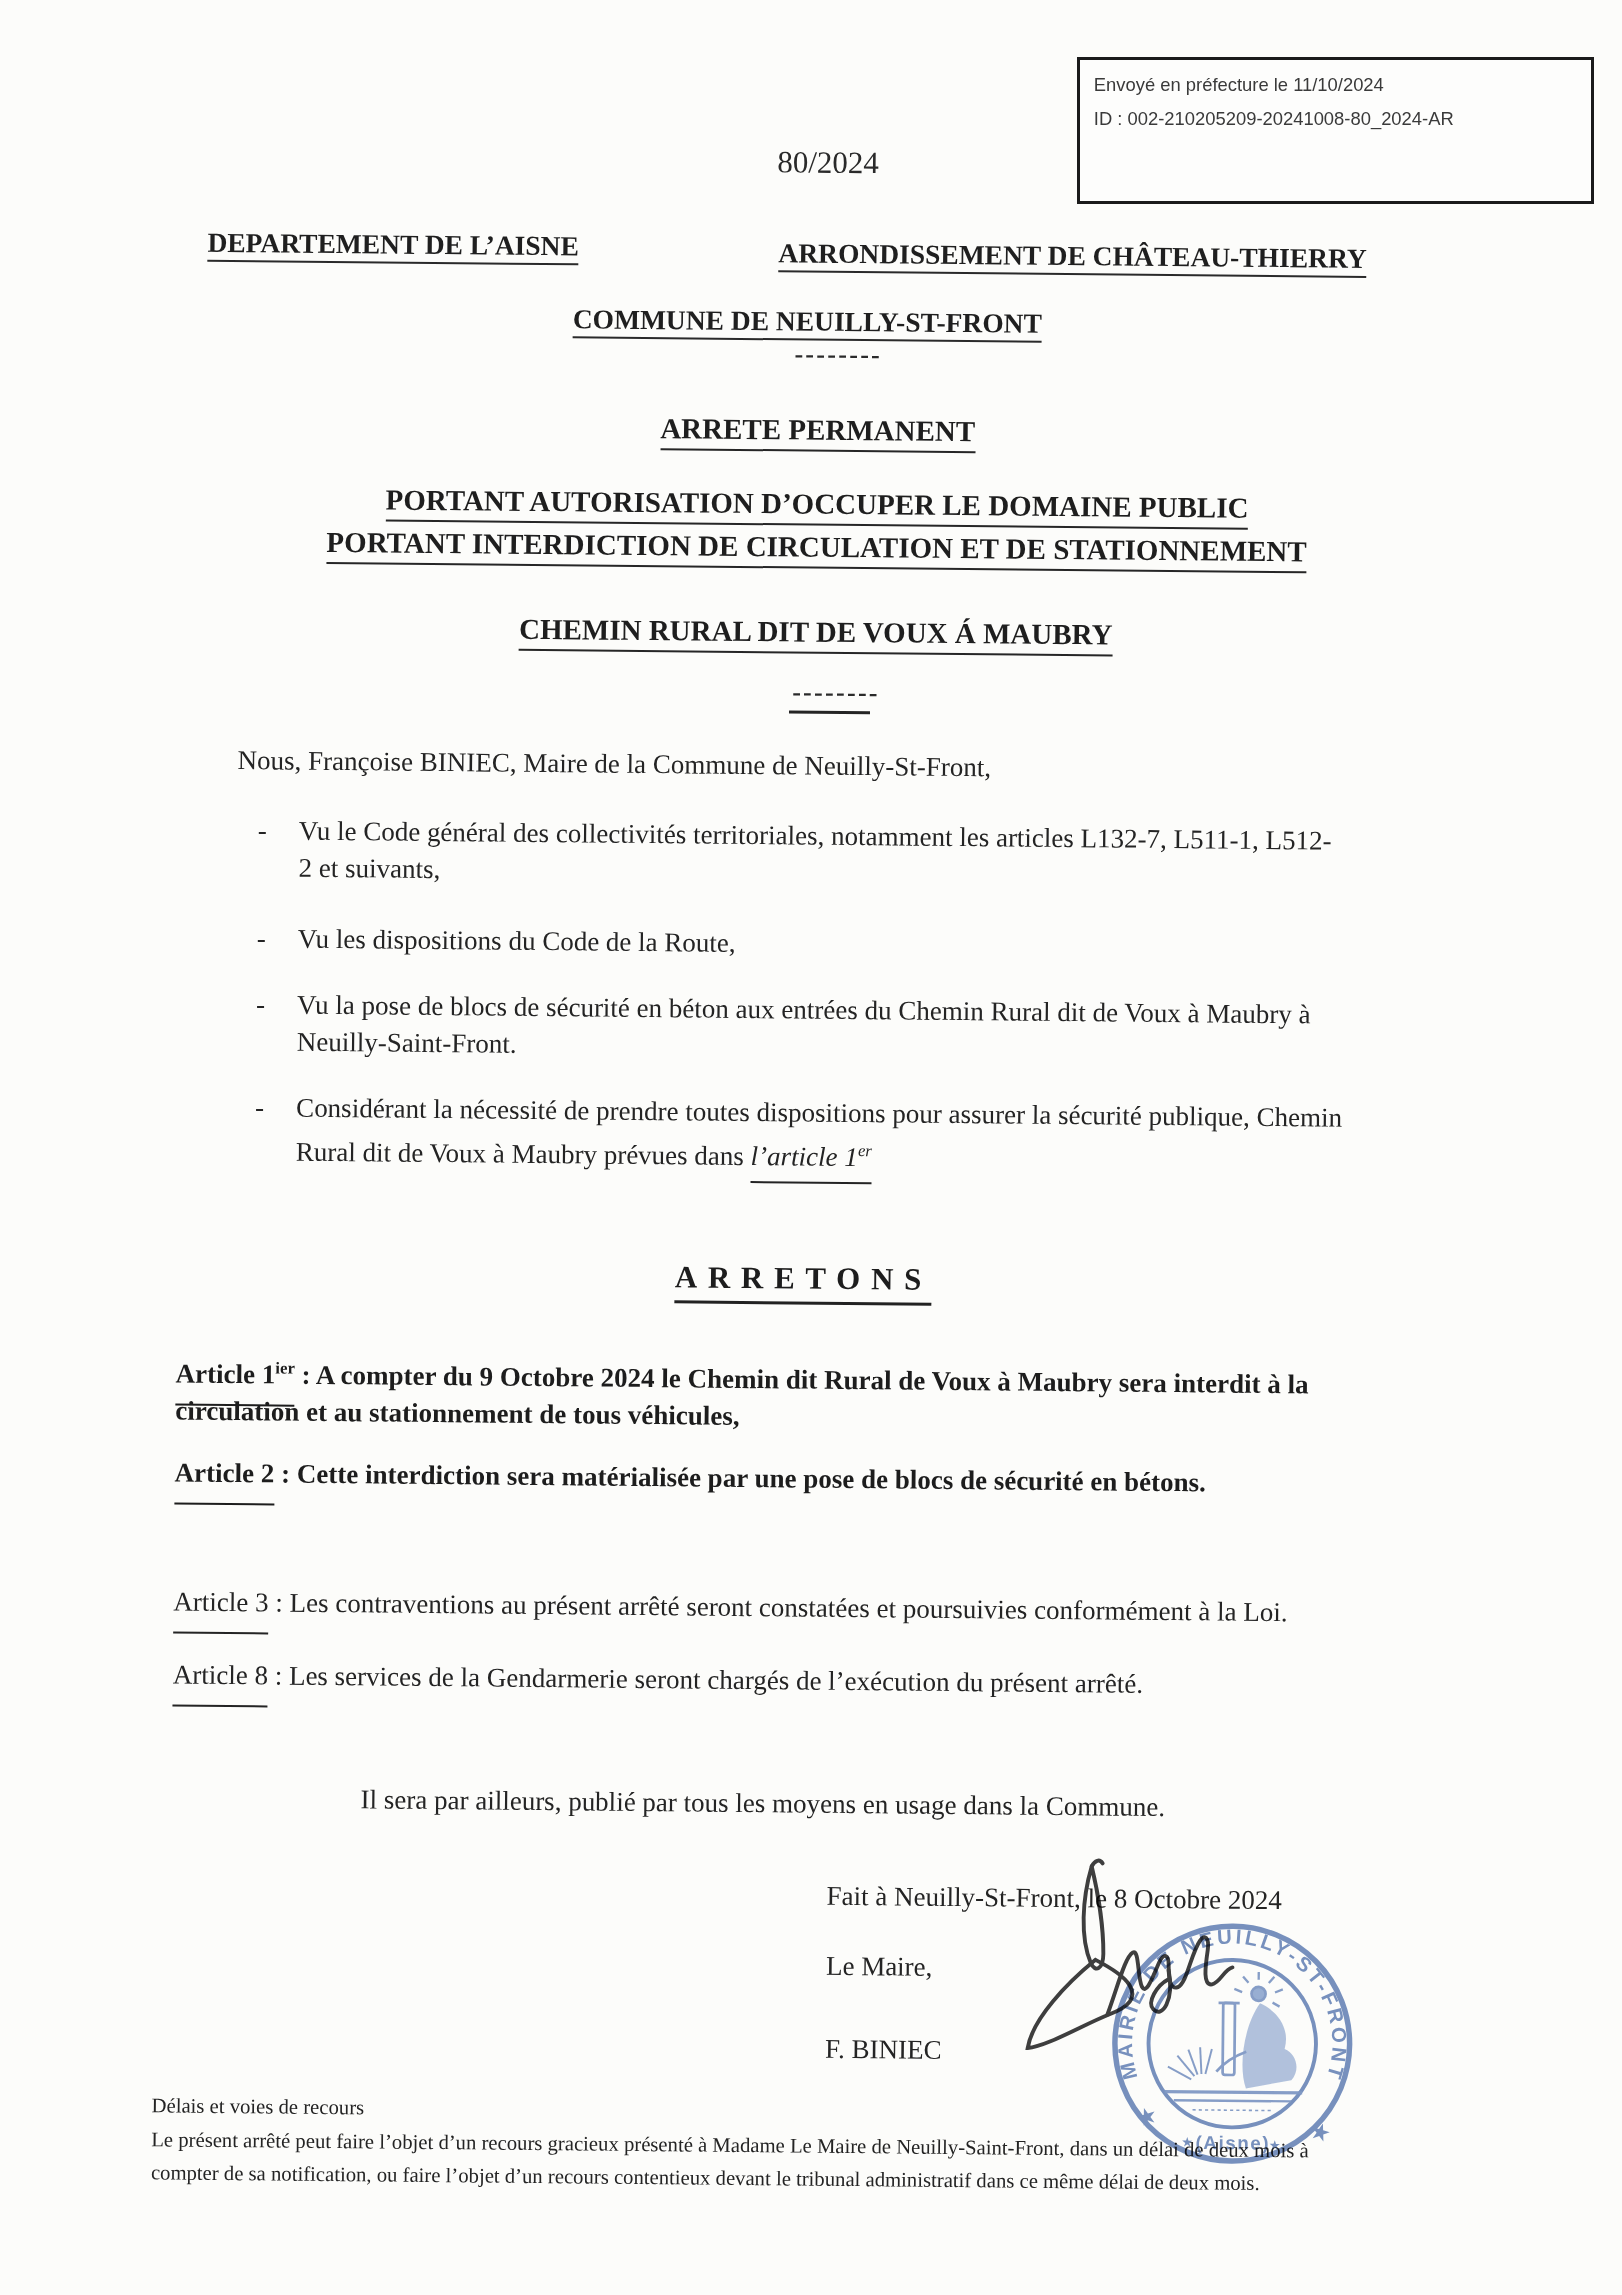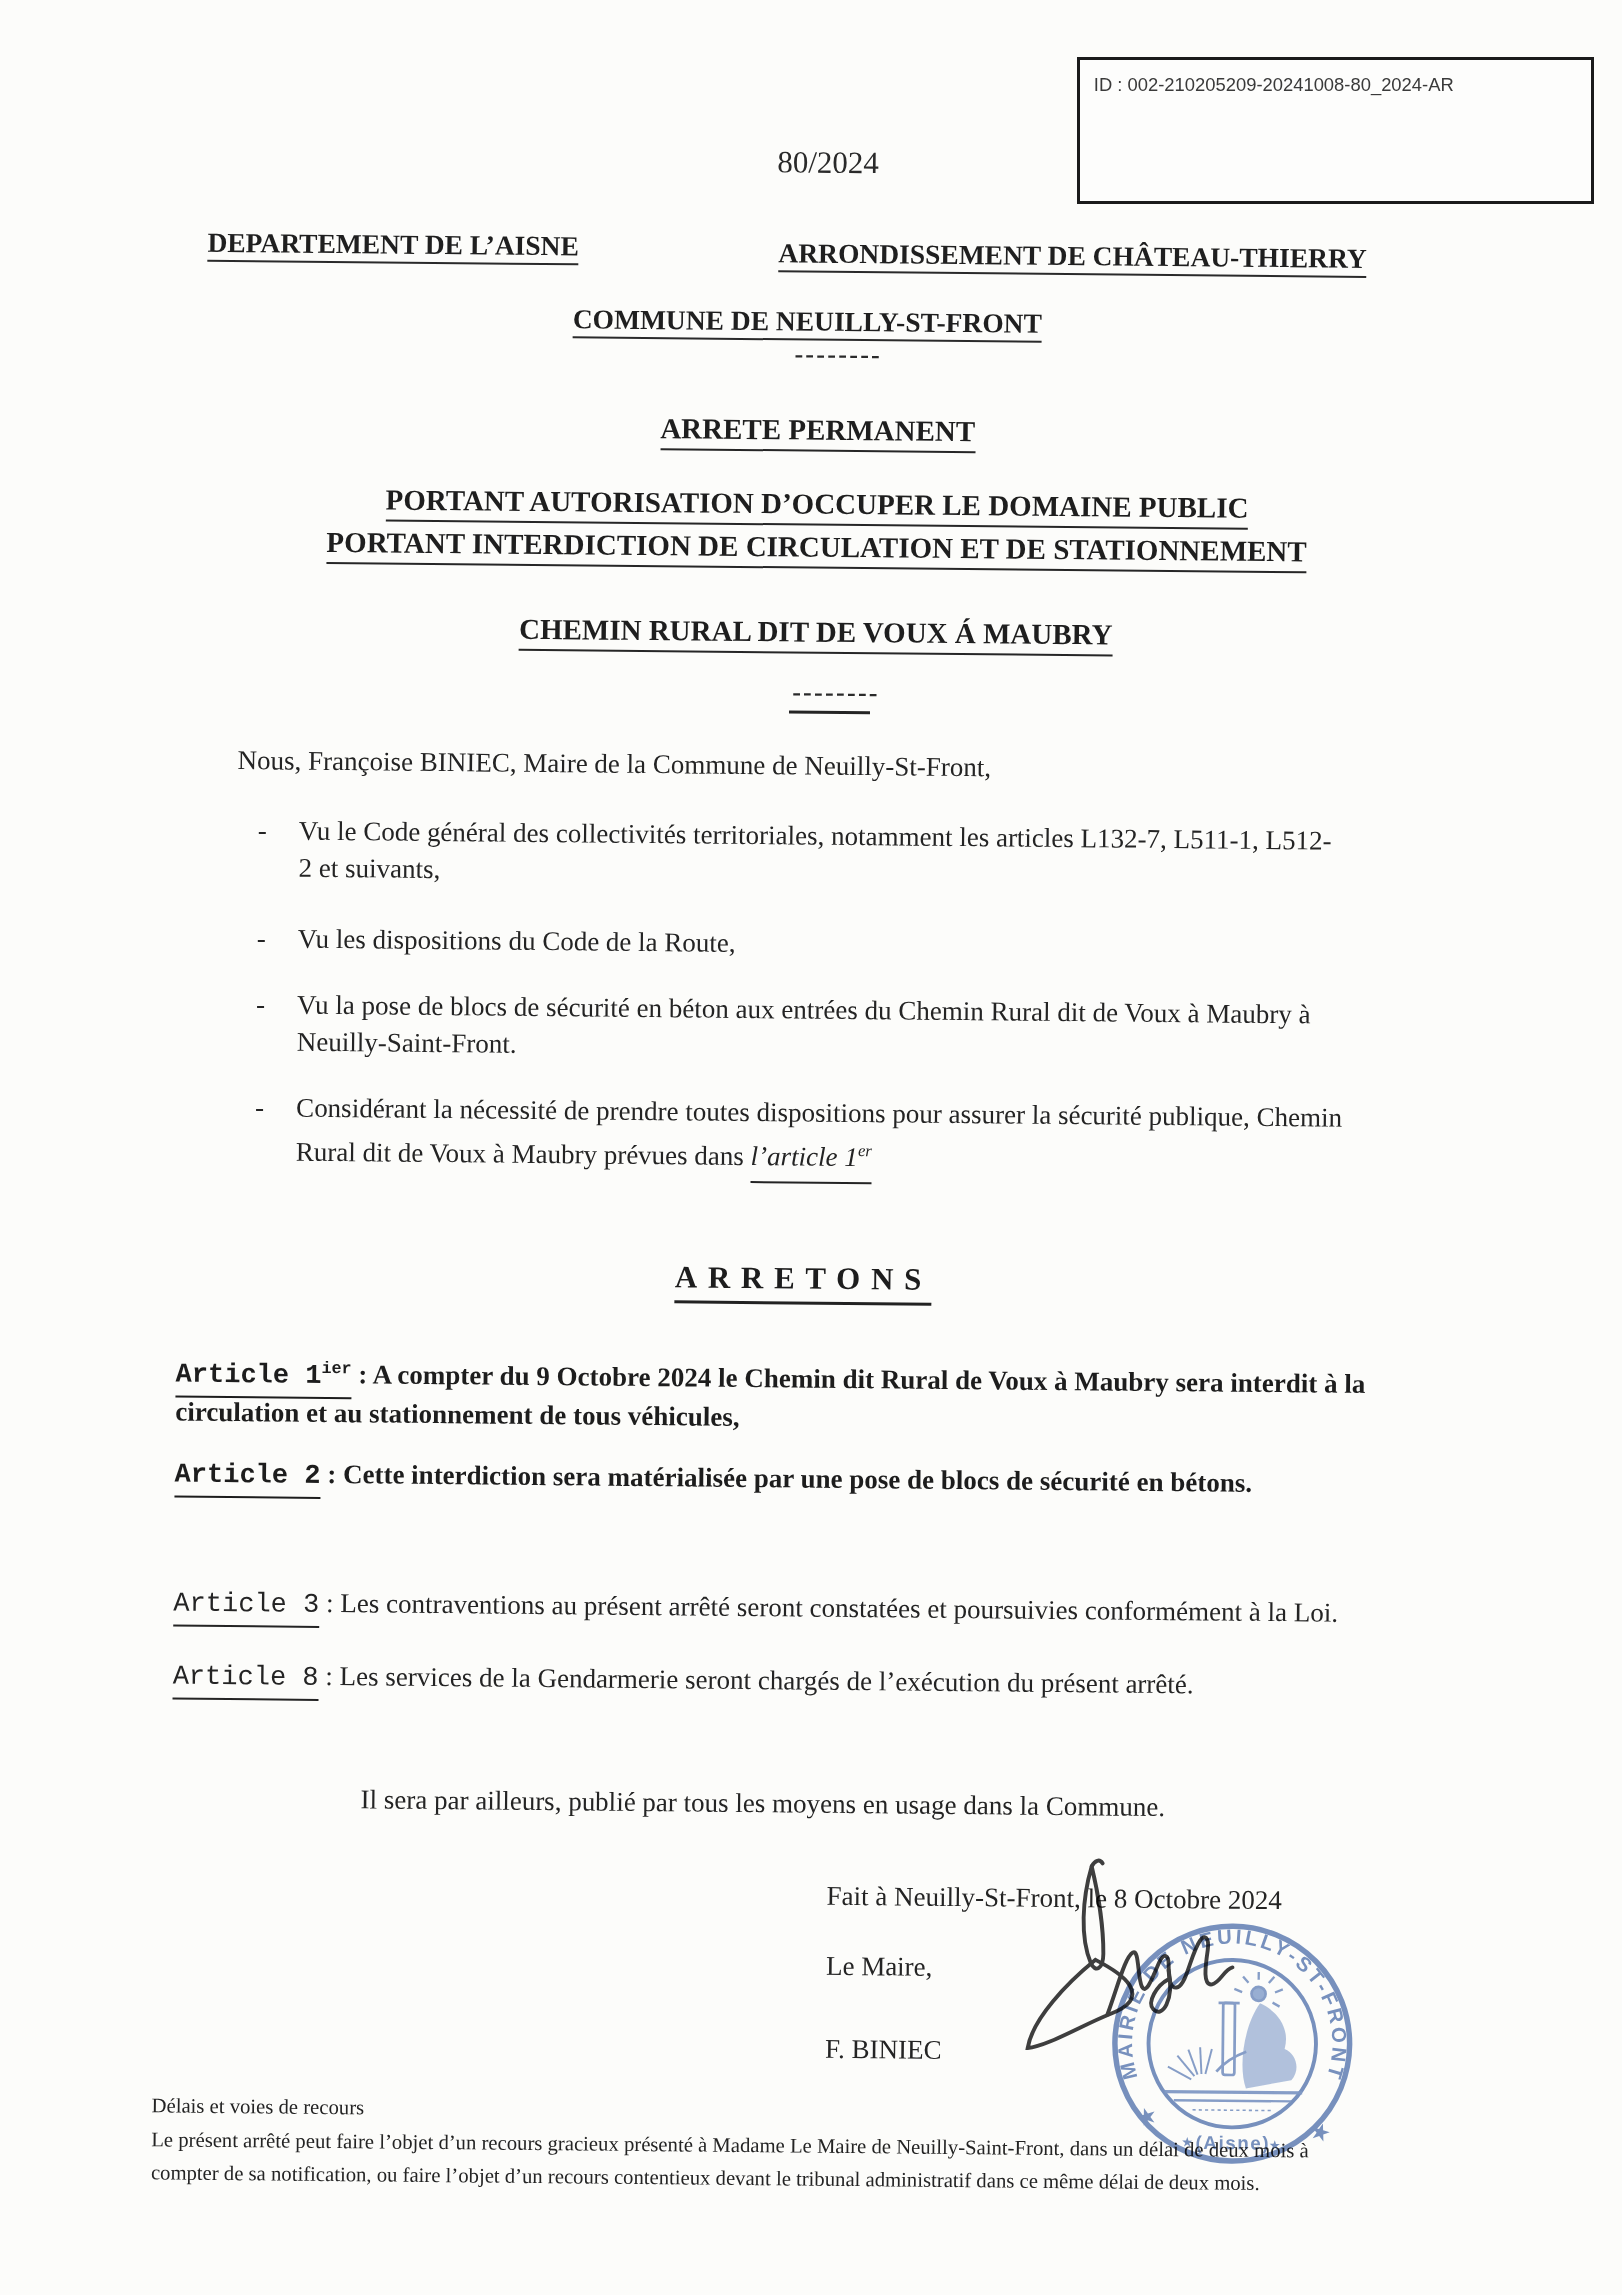--- a/index.html
+++ b/index.html
@@ -60,21 +60,21 @@
 
   .arretons-wrap{top:1255px;}
   .arretons{display:inline-block;font-size:31px;font-weight:700;letter-spacing:10.7px;
             color:#1d1d1d;border-bottom:3.1px solid #222;padding-bottom:5.4px;margin-left:4.6px;}
 
   .article{position:absolute;left:187px;font-size:27px;line-height:37px;color:#242424;width:1347px;}
   .a0{top:1349px;font-weight:700;color:#1d1d1d;}
   .a1{top:1455px;font-weight:700;color:#1d1d1d;}
   .a2{top:1584px;}
   .a3{top:1657px;}
-  .alabel{border-bottom:2.3px solid currentColor;padding-bottom:6px;font-family:Liberation Mono, monospace;}
+  .alabel{border-bottom:2.3px solid currentColor;padding-bottom:15px;}
   sup{font-size:0.62em;}
 
   .publish{left:376px;top:1780px;}
 
   .closing{font-size:27px;color:#242424;}
   .fait{left:843px;top:1875px;}
   .maire{left:843px;top:1945px;}
   .biniec{left:843px;top:2028px;}
 
   .footer-head{left:170px;top:2095px;font-size:20.7px;color:#242424;}
@@ -82,20 +82,21 @@
 
   .seal{left:1117px;top:1901px;width:266px;height:266px;mix-blend-mode:multiply;opacity:.92;}
   .signature{left:1033px;top:1844px;width:257px;height:257px;mix-blend-mode:multiply;}
 </style>
 </head>
 <body>
 
 <div class="page">
 
   <div class="stamp-box">
+    <div>Envoyé en préfecture le 11/10/2024</div>
     <div>ID : 002-210205209-20241008-80_2024-AR</div>
   </div>
 
   <div class="scan">
 
     <div class="abs doc-number">80/2024</div>
 
     <div class="abs hdr hdr-dept"><span class="ul">DEPARTEMENT DE L’AISNE</span></div>
     <div class="abs hdr hdr-arr"><span class="ul">ARRONDISSEMENT DE CHÂTEAU-THIERRY</span></div>
     <div class="abs hdr hdr-com"><span class="ul">COMMUNE DE NEUILLY-ST-FRONT</span></div>

